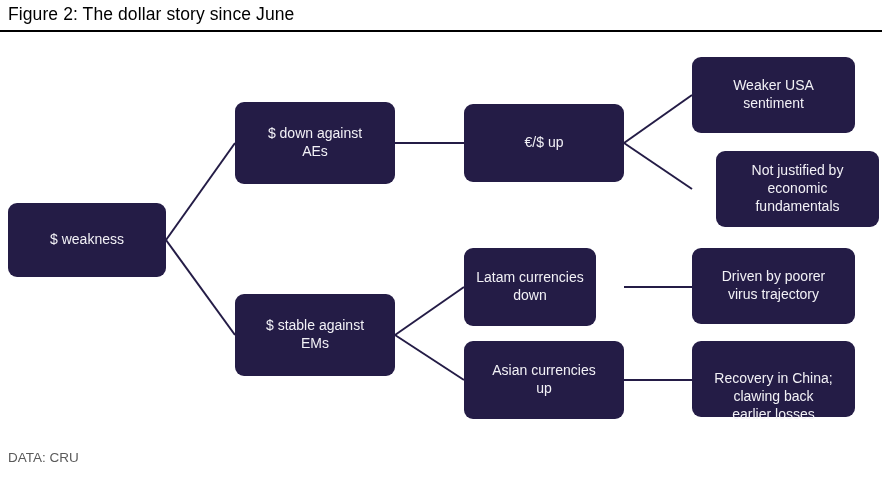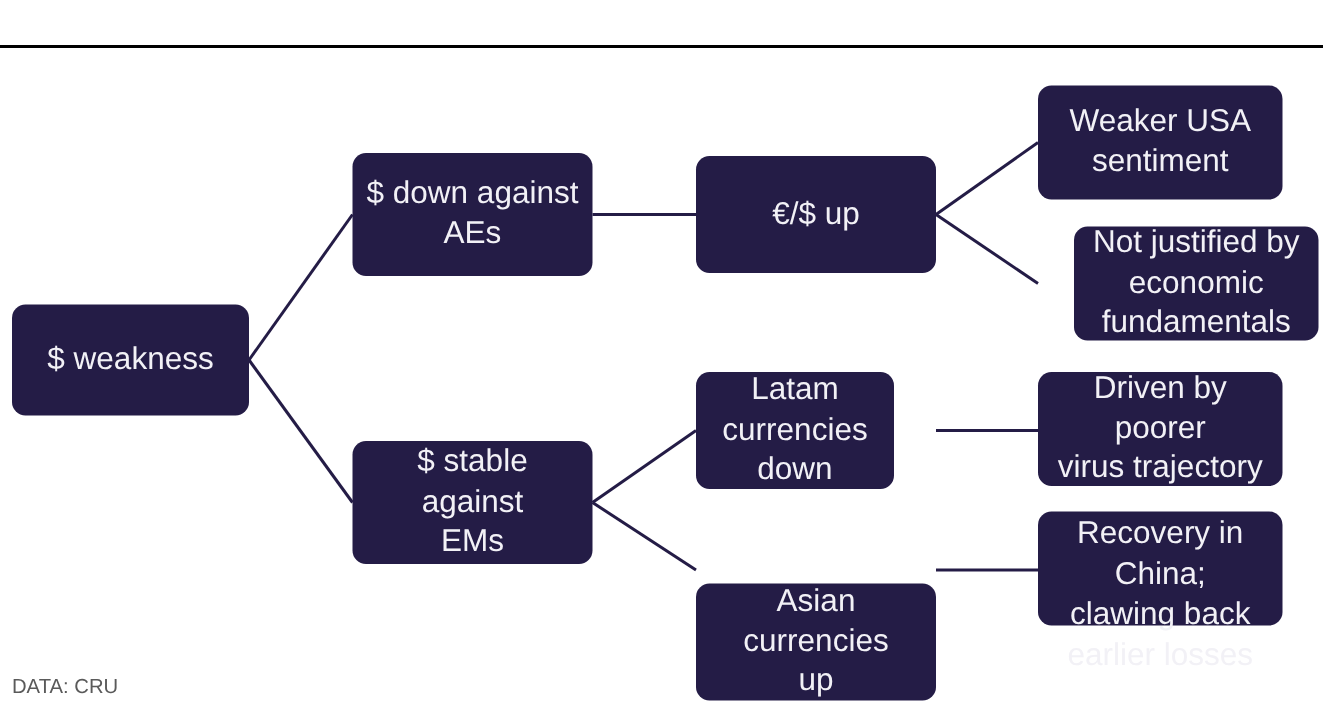--- a/index.html
+++ b/index.html
@@ -64,21 +64,21 @@
     color: #ffffff;
     display: flex;
     align-items: center;
     justify-content: center;
     text-align: center;
     box-sizing: border-box;
     z-index: 3;
   }
   .node-label {
     display: block;
-    font-size: 21px;
+    font-size: 14px;
     line-height: 1.28;
     color: #f2f1f6;
     padding: 0 8px;
     white-space: pre-line;
   }
 
   
   #data-source {
     position: absolute;
     left: 8px;
@@ -86,20 +86,21 @@
     font-size: 13.5px;
     color: #5a5a5a;
     white-space: nowrap;
   }
 </style>
 </head>
 <body>
 
 <div id="figure-root">
 
+  <div id="figure-title">Figure 2: The dollar story since June</div>
 
   <div id="title-rule"></div>
 
   <div id="diagram-canvas">
     <svg id="connector-layer" viewBox="0 0 882 400" width="882" height="400">
         <line x1="166" y1="208" x2="235" y2="111" stroke="#241c46" stroke-width="2"></line>
         <line x1="166" y1="208" x2="235" y2="303" stroke="#241c46" stroke-width="2"></line>
         <line x1="395" y1="111" x2="464" y2="111" stroke="#241c46" stroke-width="2"></line>
         <line x1="624" y1="111" x2="692" y2="63" stroke="#241c46" stroke-width="2"></line>
         <line x1="624" y1="111" x2="692" y2="157" stroke="#241c46" stroke-width="2"></line>
@@ -120,21 +121,21 @@
           <span class="node-label" style="color: rgb(242, 241, 246);">$ stable against
 EMs</span>
         </div>
         <div class="node" style="left: 464px; top: 72px; width: 160px; height: 78px; background: rgb(36, 28, 70);">
           <span class="node-label" style="color: rgb(242, 241, 246);">€/$ up</span>
         </div>
         <div class="node" style="left: 464px; top: 216px; width: 132px; height: 78px; background: rgb(36, 28, 70);">
           <span class="node-label" style="color: rgb(242, 241, 246);">Latam currencies
 down</span>
         </div>
-        <div class="node" style="left: 464px; top: 309px; width: 160px; height: 78px; background: rgb(36, 28, 70); margin-top: 48px;">
+        <div class="node" style="left: 464px; top: 309px; width: 160px; height: 78px; background: rgb(36, 28, 70);">
           <span class="node-label" style="color: rgb(242, 241, 246);">Asian currencies
 up</span>
         </div>
         <div class="node" style="left: 692px; top: 25px; width: 163px; height: 76px; background: rgb(36, 28, 70);">
           <span class="node-label" style="color: rgb(242, 241, 246);">Weaker USA
 sentiment</span>
         </div>
         <div class="node" style="left: 716px; top: 119px; width: 163px; height: 76px; background: rgb(36, 28, 70);">
           <span class="node-label" style="color: rgb(242, 241, 246);">Not justified by
 economic

